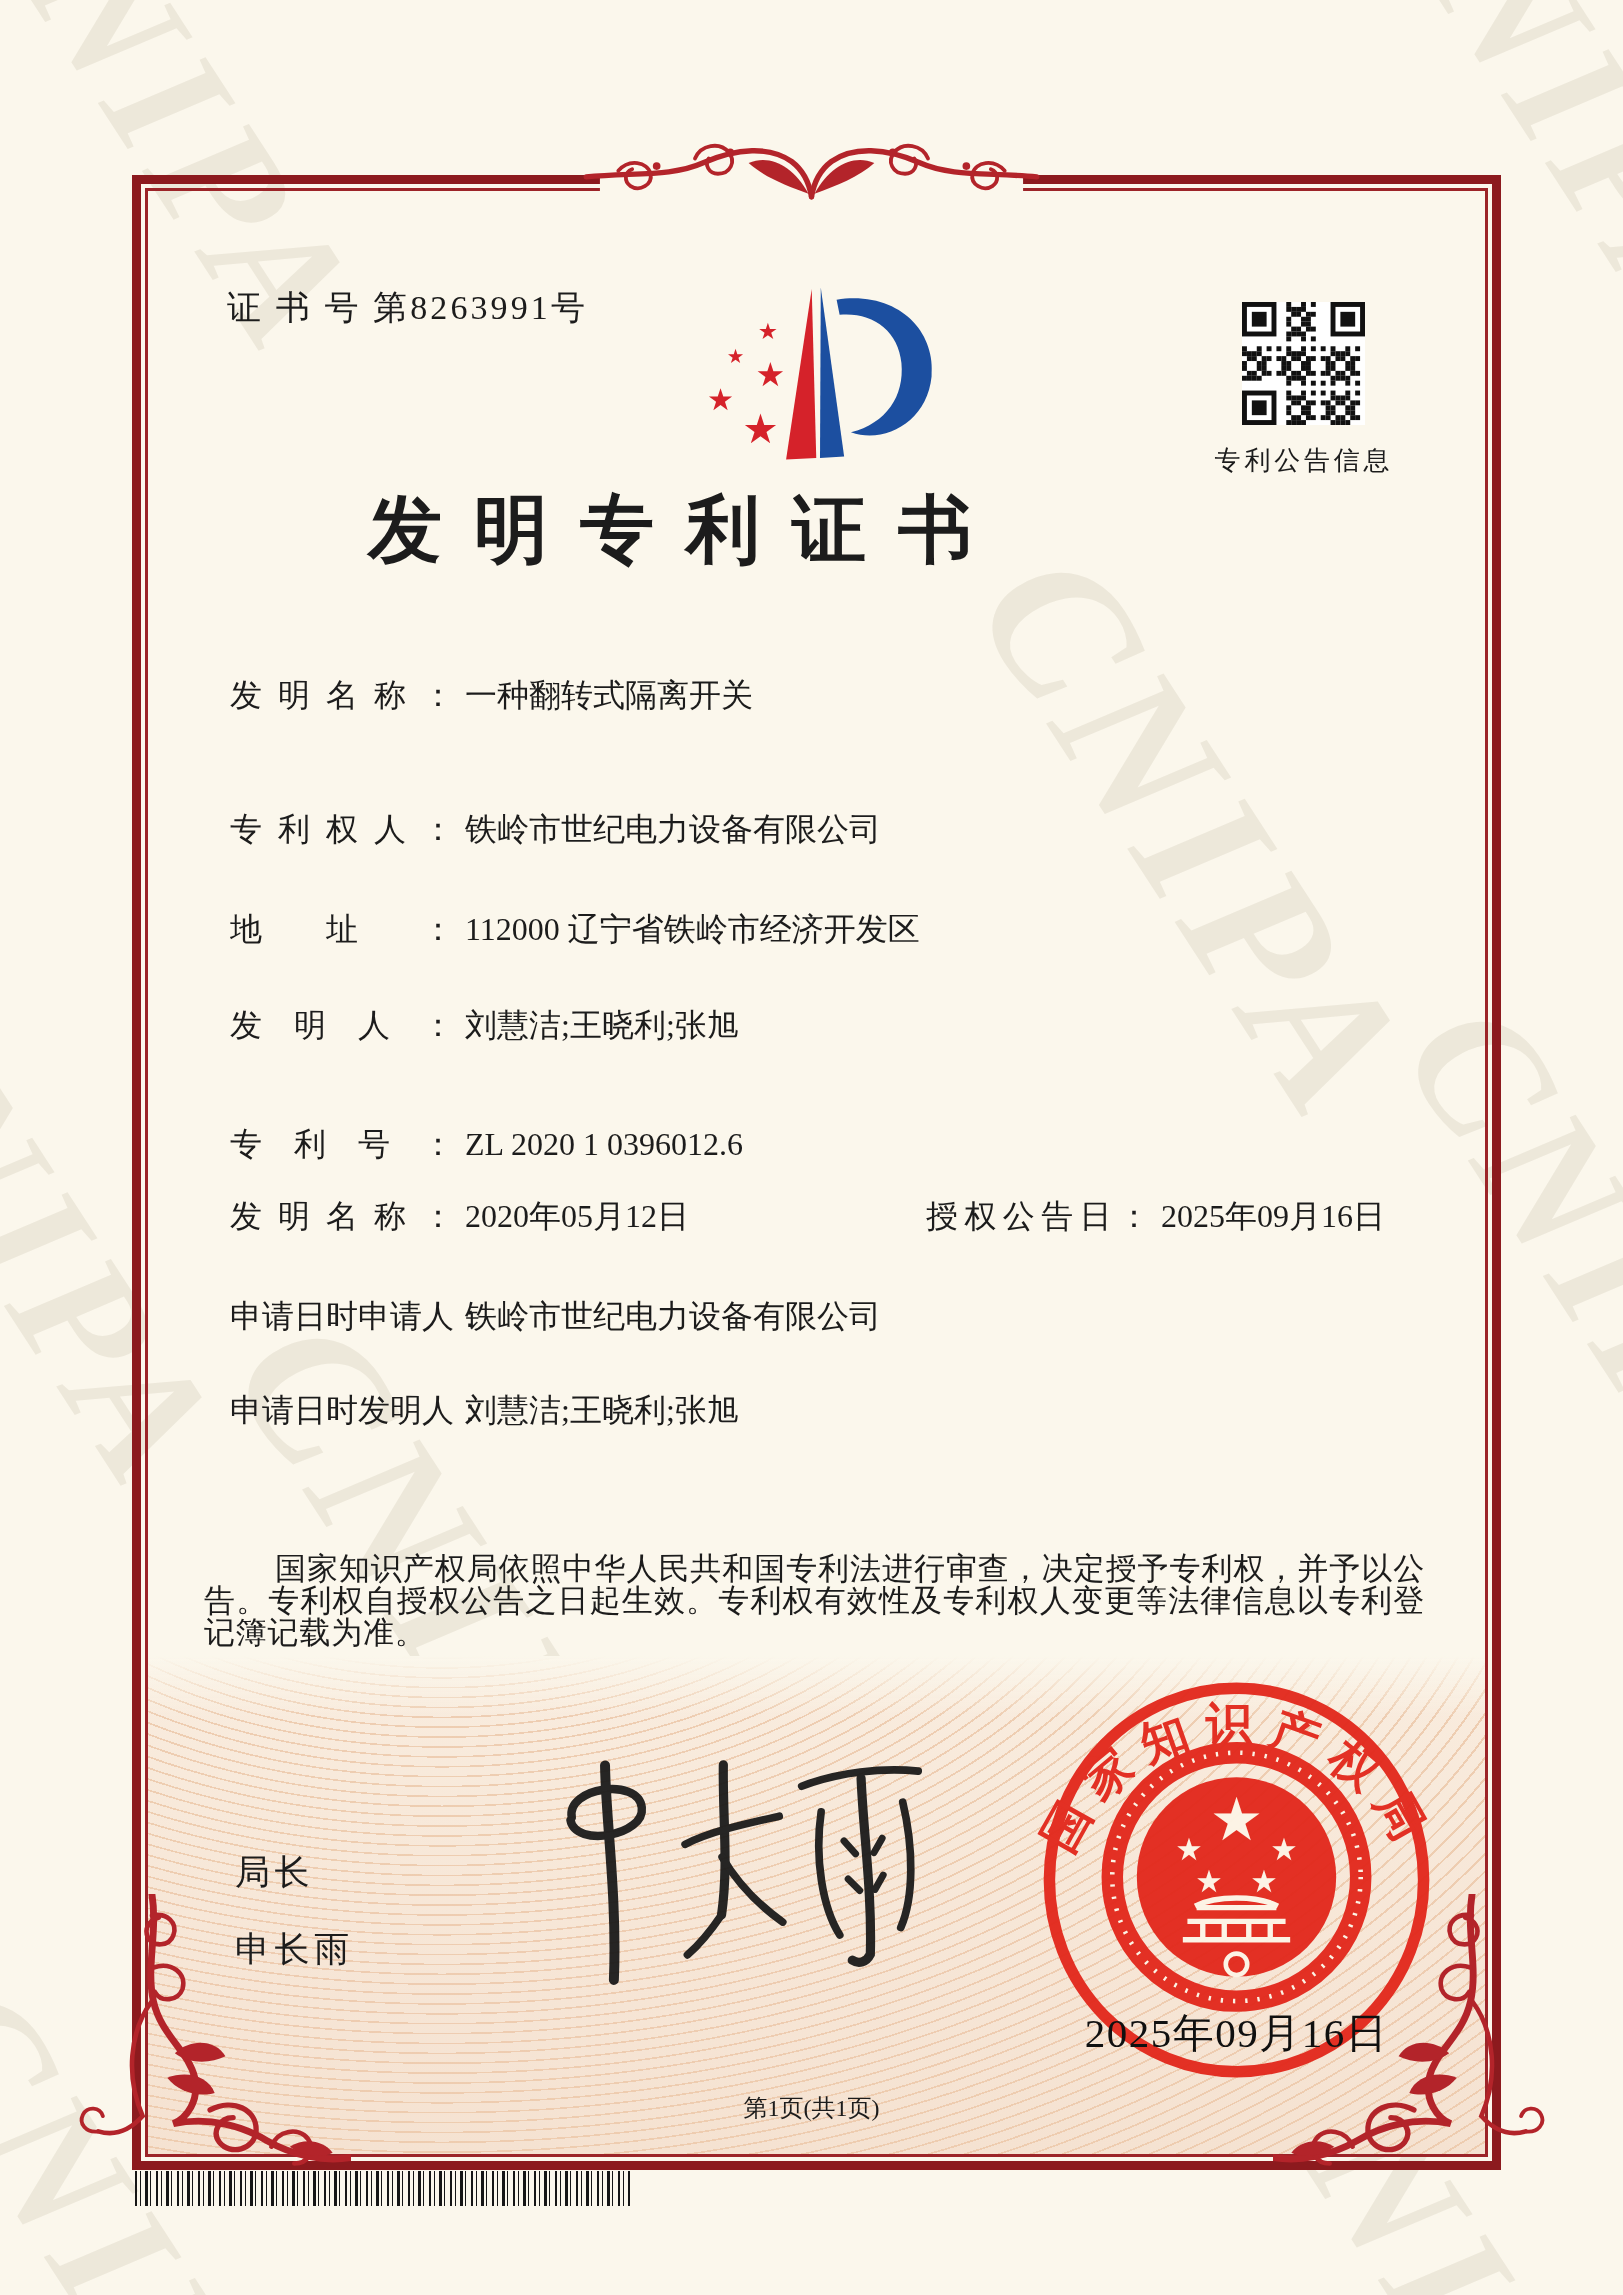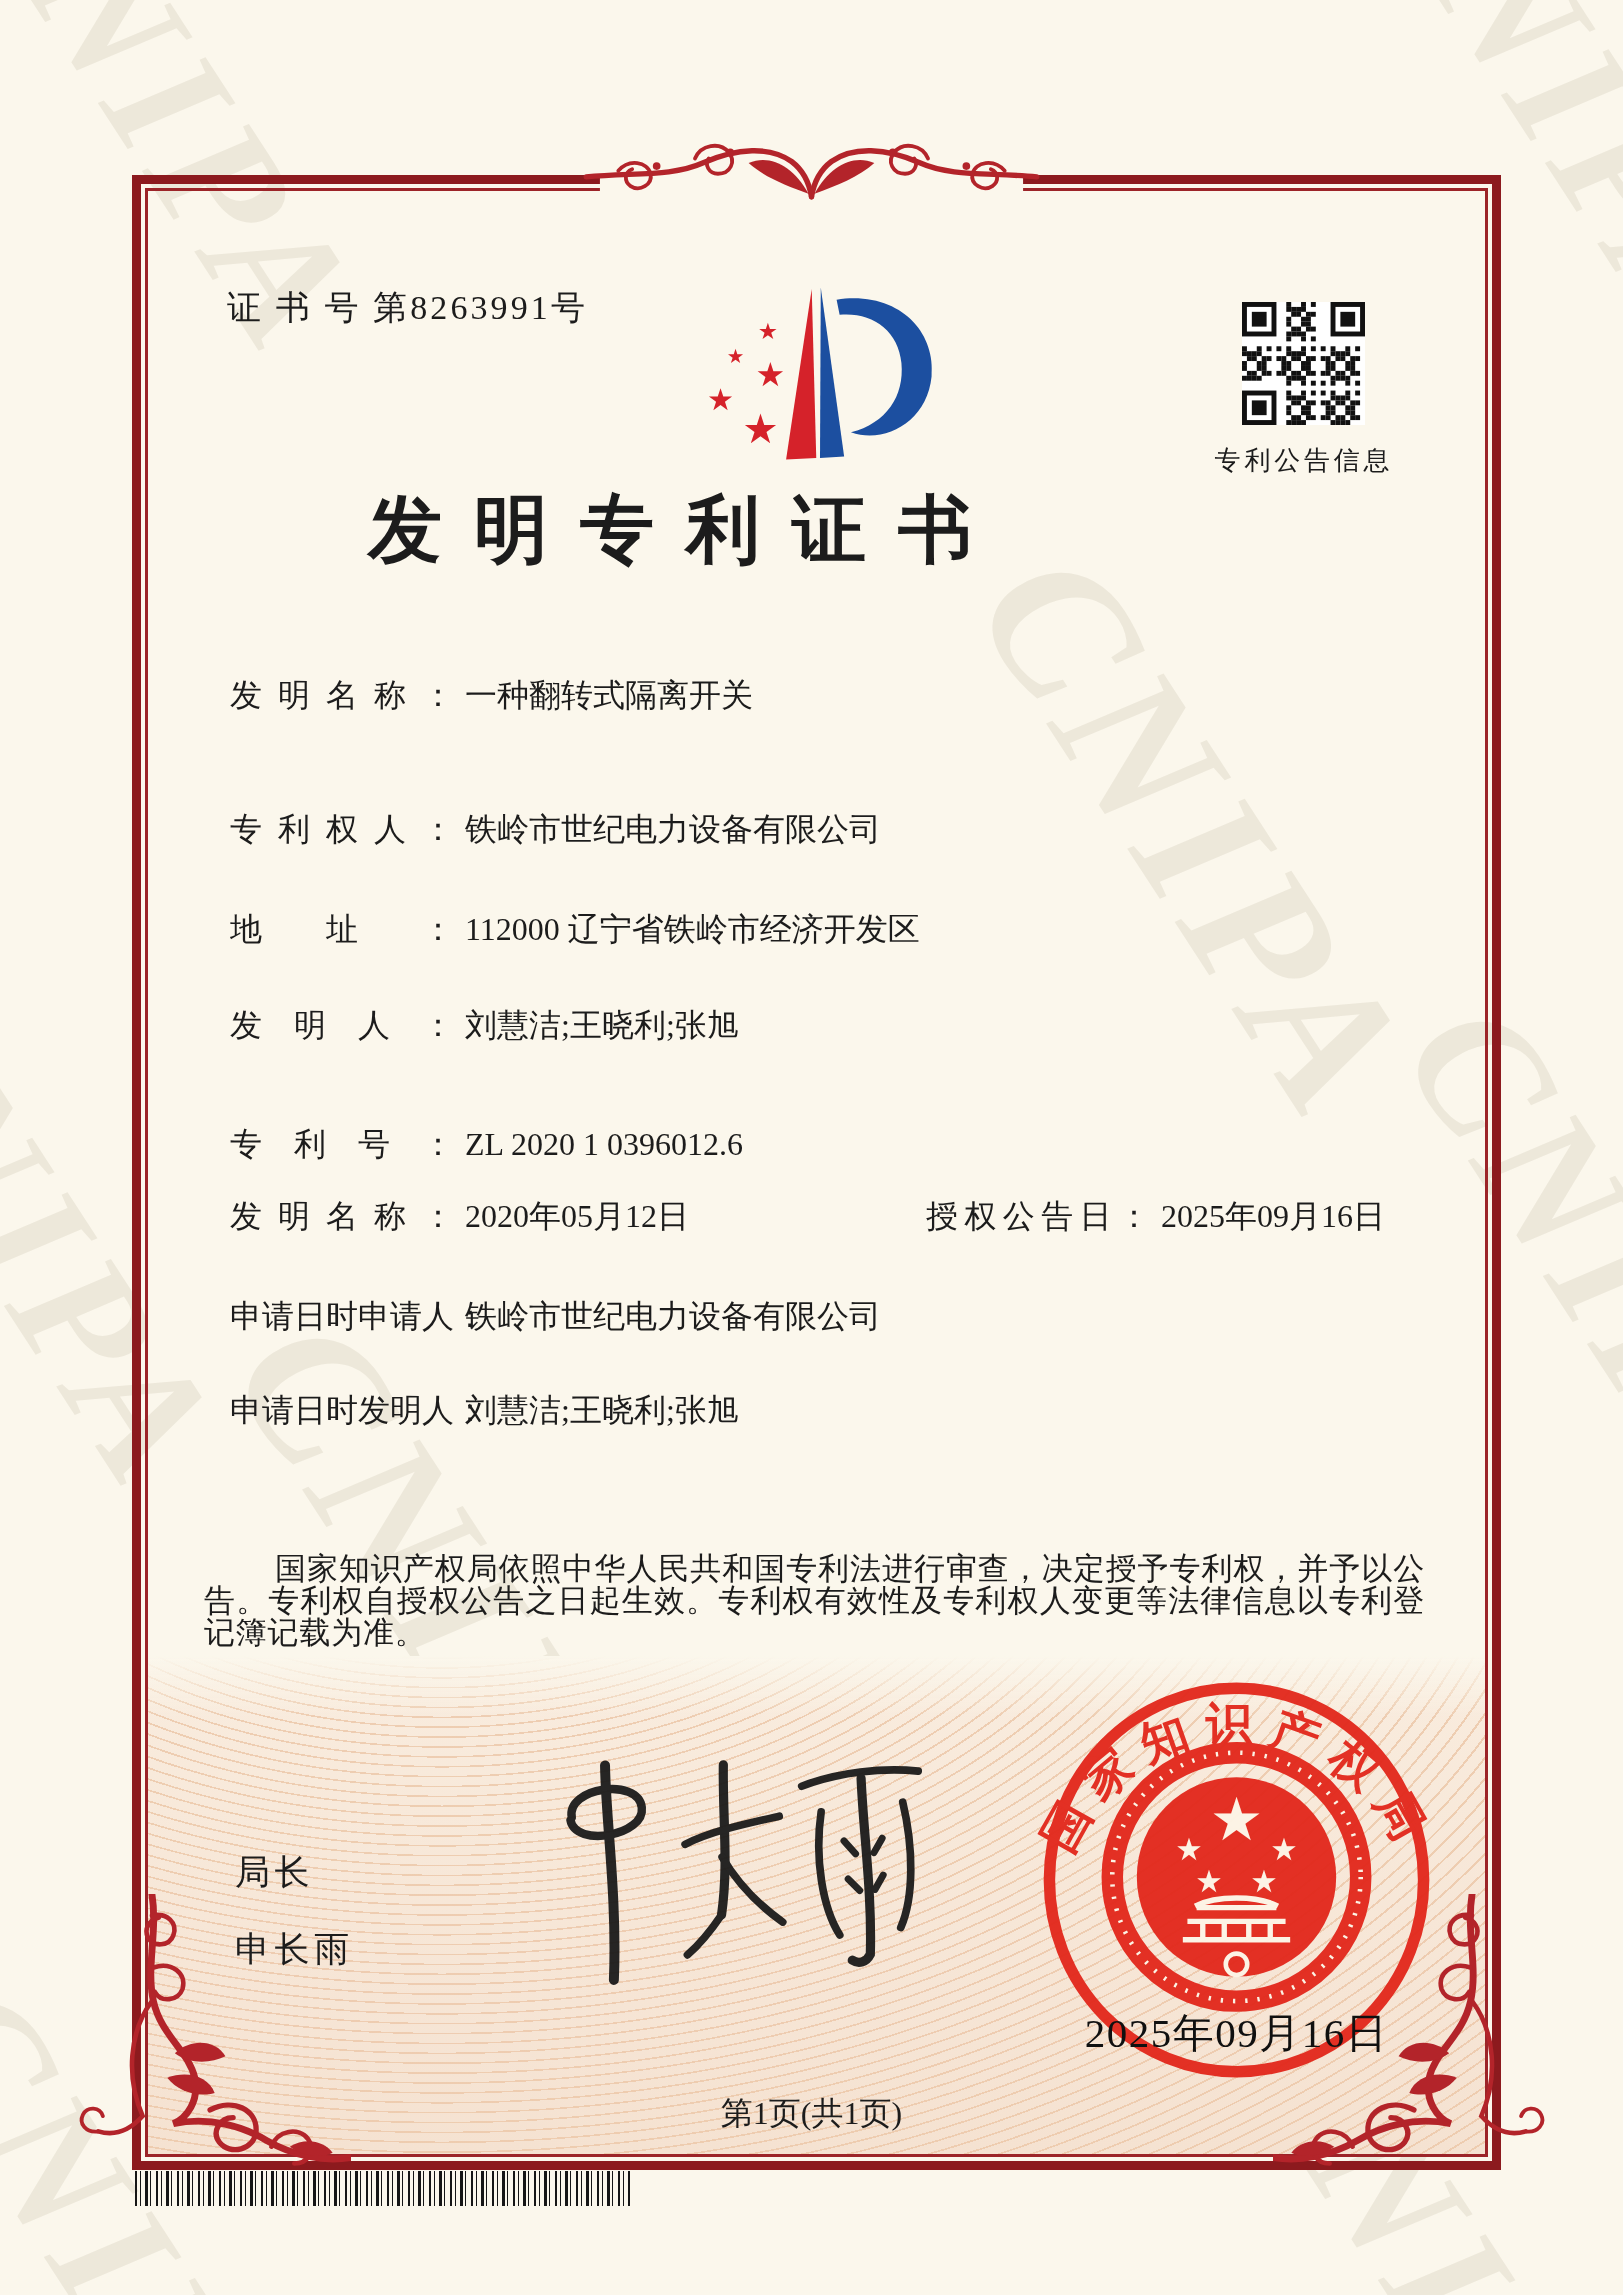--- a/index.html
+++ b/index.html
@@ -31,21 +31,21 @@
   .certno{left:227px;top:285px;font-size:34px;letter-spacing:3.1px;}
   .title{left:0;width:1340px;top:481px;text-align:center;font-size:74px;font-weight:bold;
          letter-spacing:32px;text-indent:32px;}
   .qrcap{left:1202px;top:443px;width:204px;text-align:center;font-size:26px;letter-spacing:3.8px;}
   .frow{font-size:32px;white-space:nowrap;}
   .lbl{display:inline-block;width:224px;text-align:justify;text-align-last:justify;}
   .val{margin-left:11px;}
   .para{left:204px;top:1553px;width:1221px;font-size:31px;line-height:32px;
         text-align:justify;text-indent:71px;letter-spacing:0.8px;}
   .signer{font-size:35px;letter-spacing:4.6px;text-align:right;}
-  .pageno{left:0;width:1623px;top:2092px;text-align:center;font-size:32px;z-index:12;}
+  .pageno{left:0;width:1623px;top:2092px;text-align:center;font-size:24px;z-index:12;}
   .sealdate{left:1037px;top:2006px;width:399px;text-align:center;font-size:41px;
             letter-spacing:1.5px;color:#101010;z-index:34;}
 
   .barcode{position:absolute;left:135px;top:2171px;width:495px;height:35px;z-index:5;
      background:repeating-linear-gradient(90deg,
        #161616 0 2.3px, transparent 2.3px 4.6px,
        #161616 4.6px 6.1px,  transparent 6.1px 10px,
        #161616 10px 13px, transparent 13px 14.6px,
        #161616 14.6px 16px, transparent 16px 21px);}
 

